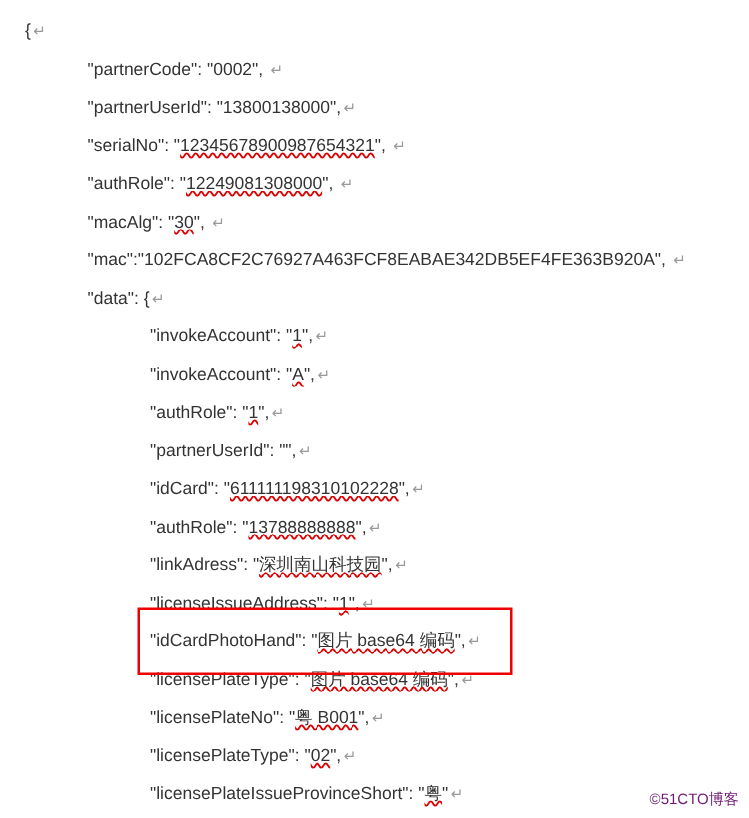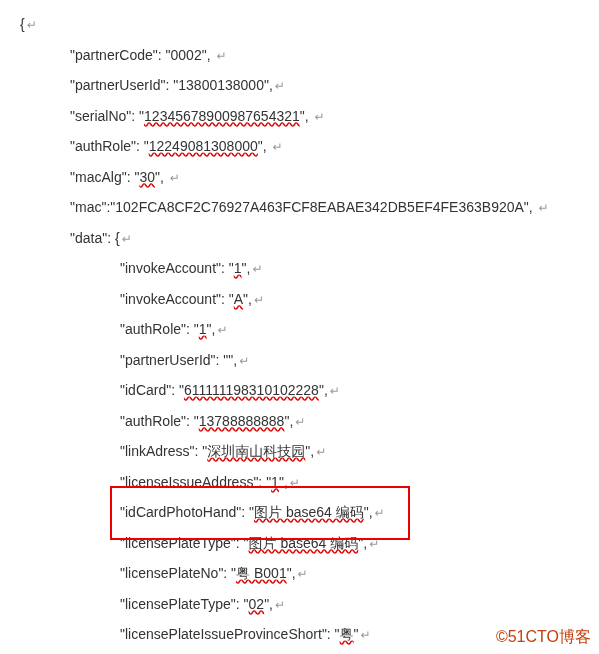--- a/index.html
+++ b/index.html
@@ -41,22 +41,22 @@
       left: 110px;
       top: 486px;
       width: 300px;
       height: 54px;
       pointer-events: none;
     }
     .watermark {
       position: absolute;
       bottom: 6px;
       right: 8px;
-      color: #c2410c;
-      font-size: 16px;
+      color: #701a75;
+      font-size: 12px;
     }
   </style>
 </head>
 <body>
 
 <div class="line indent-0"><span>{</span><span class="arrow">↵</span></div>
 
 <div class="line indent-1">"<span class="key">partnerCode</span>": "<span>0002</span>", <span class="arrow">↵</span></div>
 
 <div class="line indent-1">"<span class="key">partnerUserId</span>": "<span>13800138000</span>",<span class="arrow">↵</span></div>

